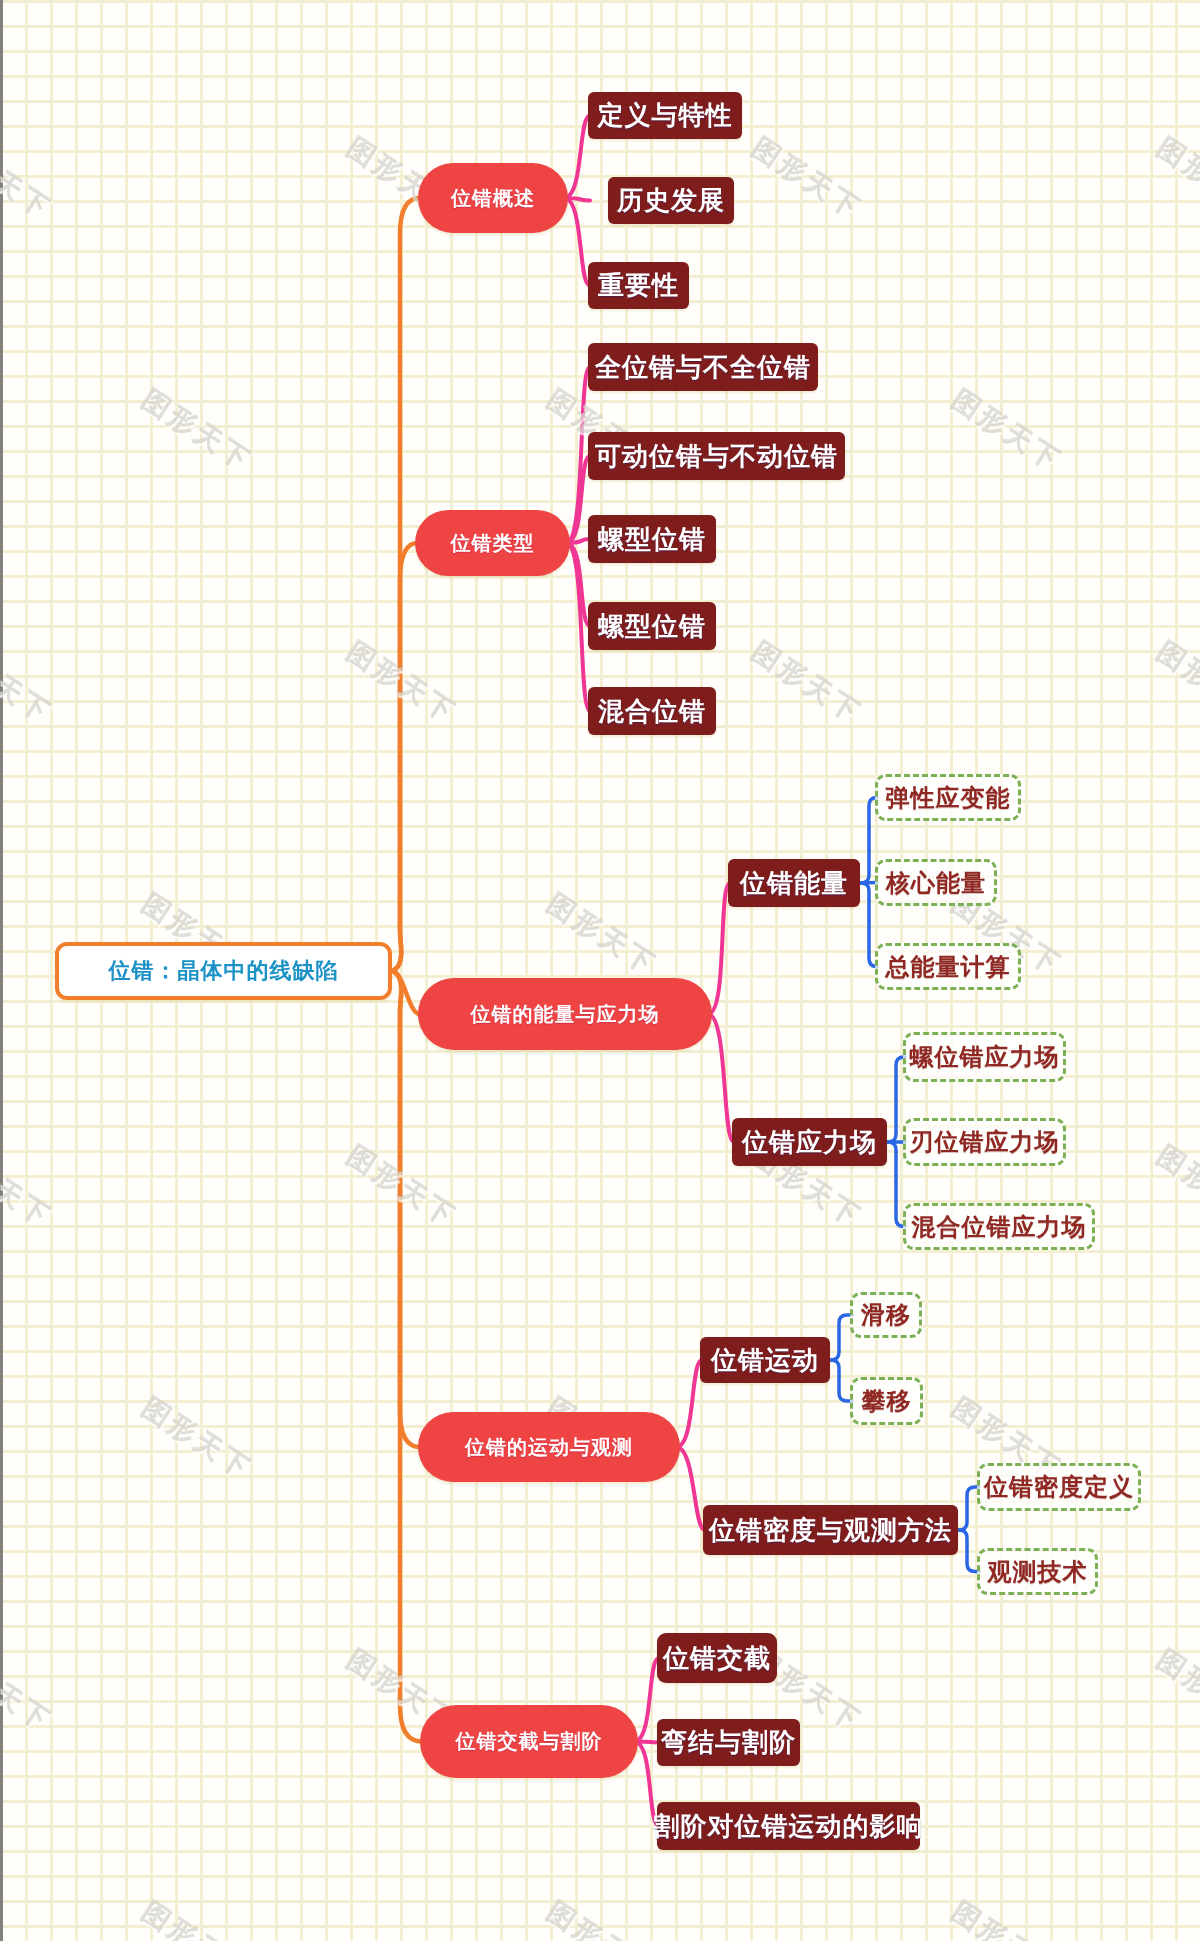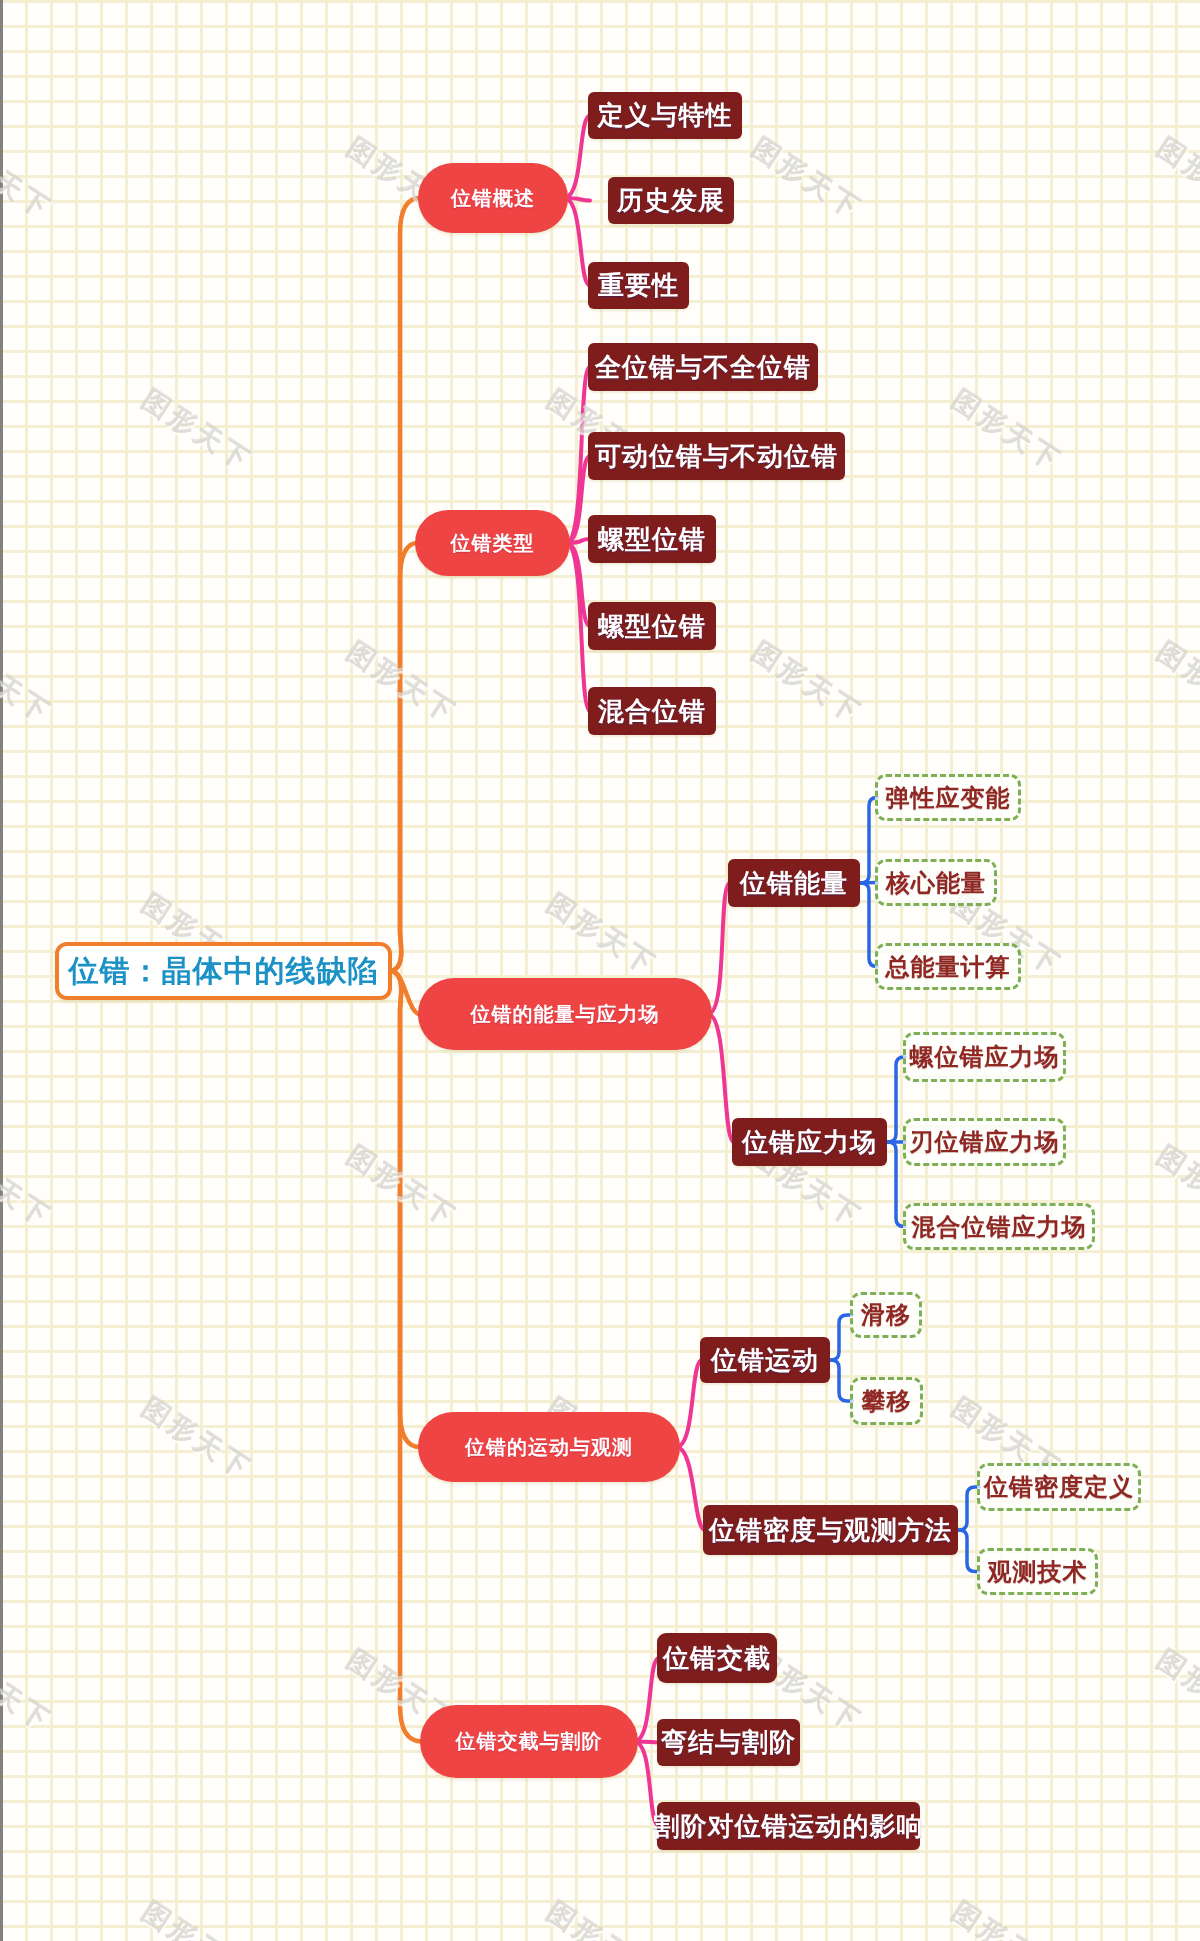--- a/index.html
+++ b/index.html
@@ -19,21 +19,21 @@
     color:#D8D6CF;font-weight:bold;font-size:27px;letter-spacing:4px;white-space:nowrap;
     text-shadow:2px 2px 1px rgba(255,255,255,.95),-1px -1px 0 rgba(150,150,150,.28);
     opacity:.8;user-select:none;
   }
   .node{
     position:absolute;display:flex;align-items:center;justify-content:center;
     box-sizing:border-box;white-space:nowrap;font-weight:bold;cursor:default;
   }
   .node-root{
     background:#FFFFFF;border:4px solid #F07E2C;border-radius:12px;
-    color:#1B91C6;font-size:30px;letter-spacing:1px;
+    color:#1B91C6;font-size:22px;letter-spacing:1px;
     box-shadow:0 2px 3px rgba(180,160,80,.18);
   }
   .node-branch{
     background:#ef4444;border-radius:37px;color:#FFFFFF;font-size:20px;letter-spacing:1px;
     text-shadow:0 1px 1px rgba(150,20,90,.35);
     box-shadow:0 2px 3px rgba(180,160,80,.2);
   }
   .node-topic{
     background:#7f1d1d;border-radius:6px;color:#FFFFFF;font-size:26px;letter-spacing:1px;
     text-shadow:0 1px 1px rgba(10,30,120,.4);

